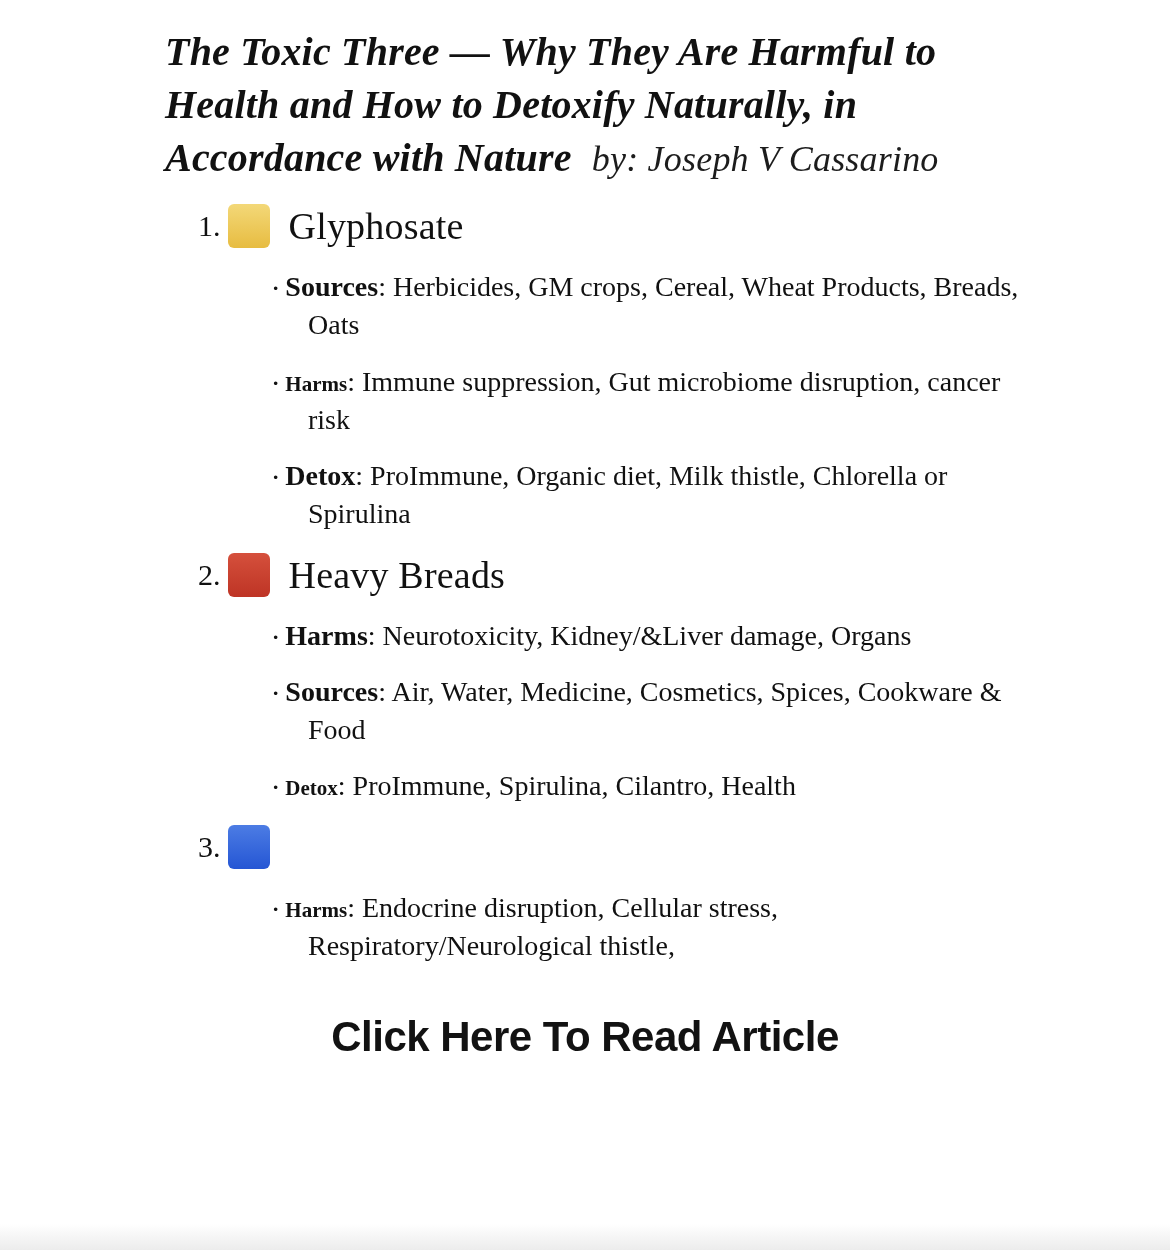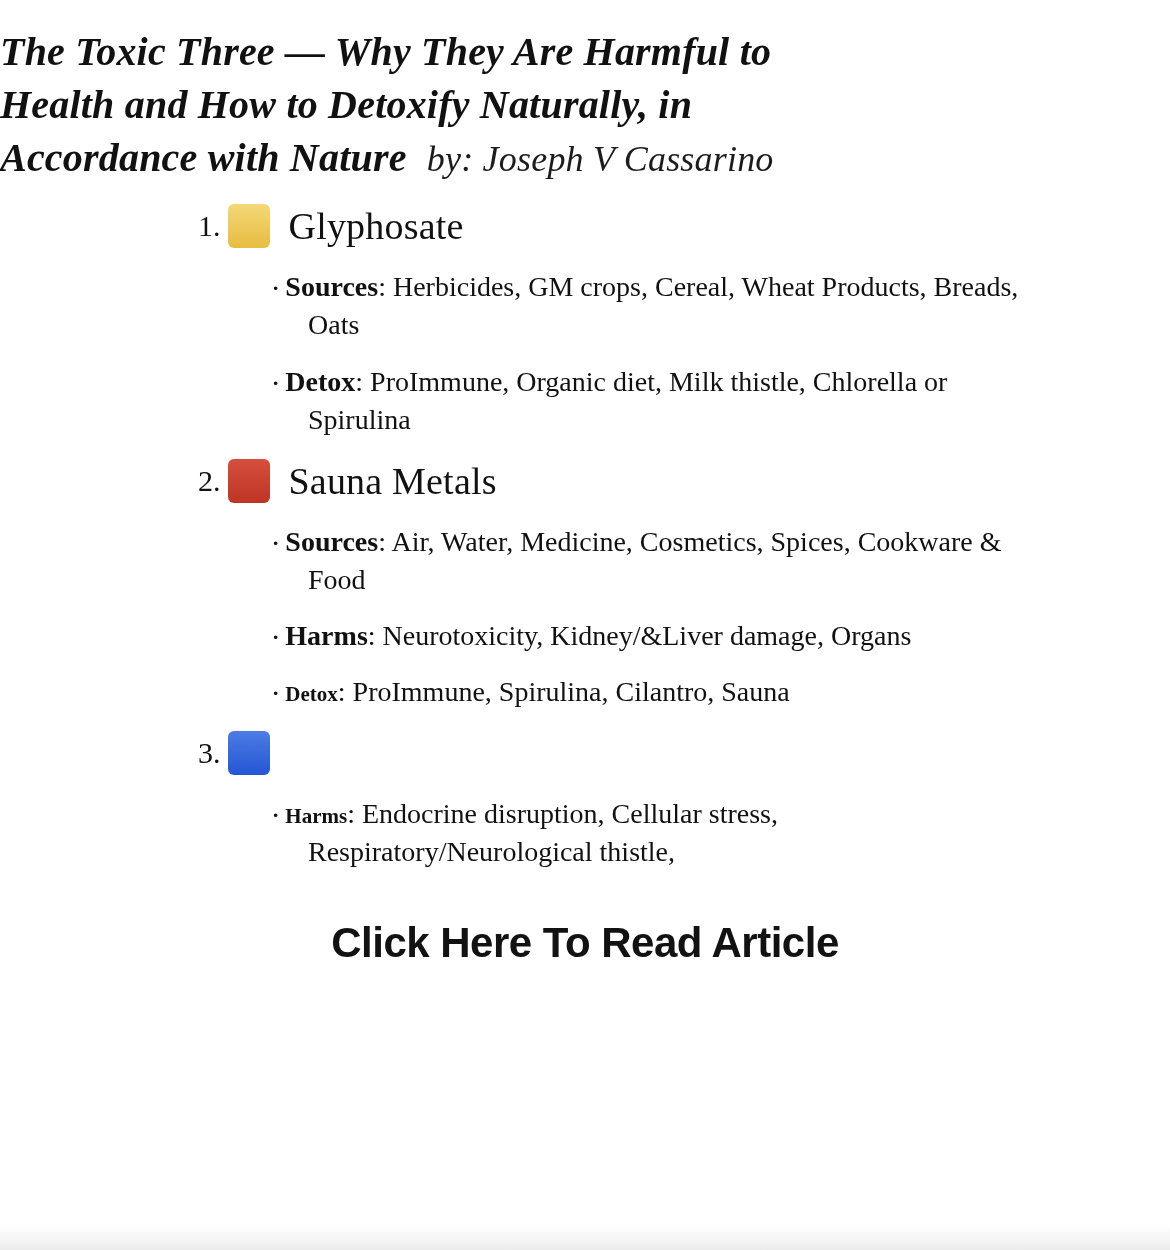--- a/index.html
+++ b/index.html
@@ -9,20 +9,21 @@
     background: #ffffff;
     overflow: hidden;
     position: relative;
     font-family: "Liberation Serif", serif;
     color: #111111;
   }
   .page { padding-top: 26px; }
 
   
   .title-block {
+    margin-left: 165px;
     width: 815px;
     font-size: 40px;
     line-height: 1.32;
     font-weight: bold;
     font-style: italic;
     letter-spacing: 0.2px;
   }
   .byline {
     font-weight: normal;
     font-size: 36px;
@@ -120,44 +121,47 @@
     <div class="section-head">
       <span class="section-number">1.</span>
       <span class="swatch" style="background: linear-gradient(rgb(243, 216, 120) 0%, rgb(231, 188, 65) 100%);"></span>
       <span class="section-title">Glyphosate</span>
     </div>
     <div class="bullet-list">
   <div class="bullet">
     <span class="bullet-marker">·</span><span class="bullet-label">Sources</span><span class="bullet-colon">: </span><span>Herbicides, GM crops, Cereal, Wheat Products, Breads, Oats</span>
   </div>
 
+  <div class="bullet">
+    <span class="bullet-marker">·</span><span class="bullet-label small">Harms</span><span class="bullet-colon">: </span><span>Immune suppression, Gut microbiome disruption, cancer risk</span>
+  </div>
 
   <div class="bullet">
     <span class="bullet-marker">·</span><span class="bullet-label">Detox</span><span class="bullet-colon">: </span><span>ProImmune, Organic diet, Milk thistle, Chlorella or Spirulina</span>
   </div>
 </div>
   </section>
 
   <section>
     <div class="section-head">
       <span class="section-number">2.</span>
       <span class="swatch" style="background: linear-gradient(rgb(213, 80, 60) 0%, rgb(190, 52, 37) 100%);"></span>
-      <span class="section-title">Sauna Metals</span>
+      <span class="section-title">Heavy Breads</span>
     </div>
     <div class="bullet-list">
+  <div class="bullet">
+    <span class="bullet-marker">·</span><span class="bullet-label">Harms</span><span class="bullet-colon">: </span><span>Neurotoxicity, Kidney/&amp;Liver damage, Organs</span>
+  </div>
+
   <div class="bullet">
     <span class="bullet-marker">·</span><span class="bullet-label">Sources</span><span class="bullet-colon">: </span><span>Air, Water, Medicine, Cosmetics, Spices, Cookware &amp; Food</span>
   </div>
 
   <div class="bullet">
-    <span class="bullet-marker">·</span><span class="bullet-label">Harms</span><span class="bullet-colon">: </span><span>Neurotoxicity, Kidney/&amp;Liver damage, Organs</span>
-  </div>
-
-  <div class="bullet">
-    <span class="bullet-marker">·</span><span class="bullet-label small">Detox</span><span class="bullet-colon">: </span><span>ProImmune, Spirulina, Cilantro, Sauna</span>
+    <span class="bullet-marker">·</span><span class="bullet-label small">Detox</span><span class="bullet-colon">: </span><span>ProImmune, Spirulina, Cilantro, Health</span>
   </div>
 </div>
   </section>
 
   <section>
     <div class="section-head">
       <span class="section-number">3.</span>
       <span class="swatch" style="background: linear-gradient(rgb(76, 124, 228) 0%, rgb(37, 86, 212) 100%);"></span>
     </div>
     <div class="bullet-list">

